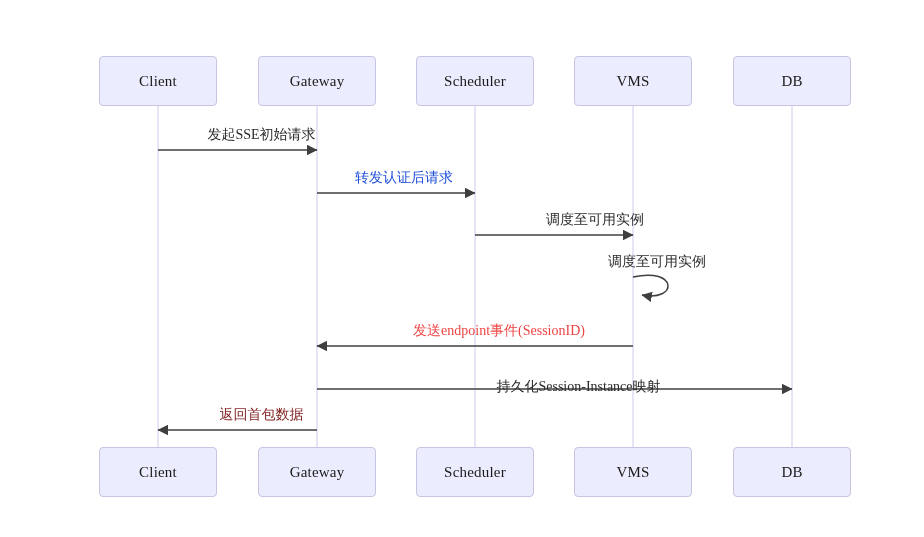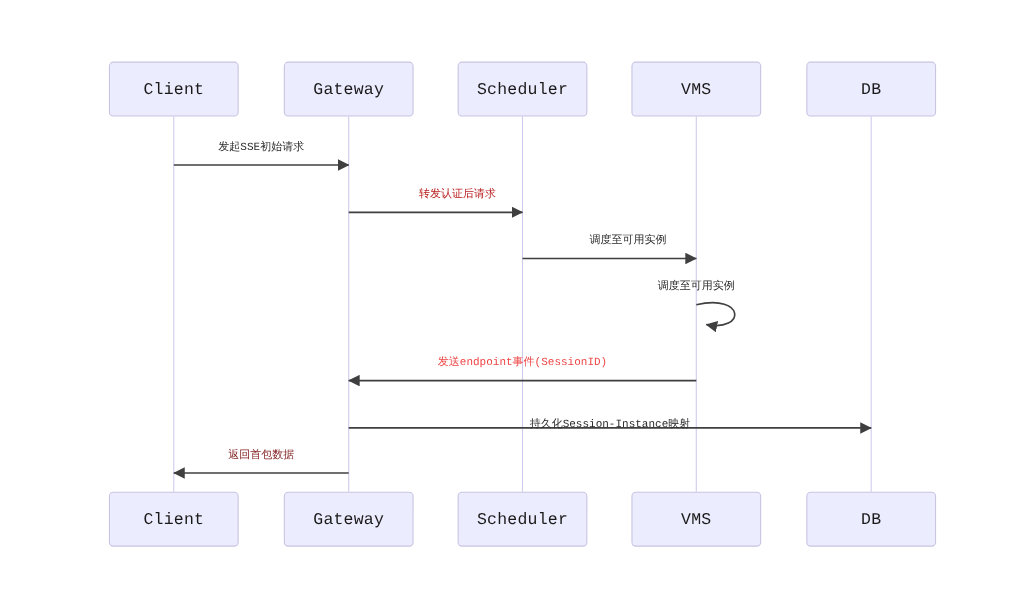--- a/index.html
+++ b/index.html
@@ -5,21 +5,21 @@
   html, body {
     margin: 0;
     padding: 0;
     background: #ffffff;
   }
   #stage {
     position: relative;
     width: 858px;
     height: 537px;
     overflow: hidden;
-    font-family: Liberation Mono, monospace;
+    font-family: Liberation Serif, serif;
   }
   #svg-layer {
     position: absolute;
     left: 0;
     top: 0;
     width: 924px;
     height: 537px;
   }
   .actor-box {
     position: absolute;
@@ -32,23 +32,24 @@
   }
   .actor-label {
     font-size: 15px;
     letter-spacing: 0.2px;
   }
   .msg-label {
     position: absolute;
     transform: translateX(-50%);
     height: 20px;
     line-height: 20px;
-    font-size: 10px;
+    font-size: 14px;
     white-space: nowrap;
     text-align: right;
+    margin-left: 24px;
   }
 </style>
 </head>
 <body>
 
 <div id="stage" style="background: rgb(255, 255, 255);">
   <svg id="svg-layer" viewBox="0 0 924 537" xmlns="http://www.w3.org/2000/svg">
     <defs>
       <marker id="arrowhead" viewBox="0 0 10 10" refX="9.5" refY="5" markerWidth="7" markerHeight="7" orient="auto-start-reverse">
         <path d="M 0 0 L 10 5 L 0 10 z" fill="#3f3f3f"></path>
@@ -98,20 +99,20 @@
       </div>
       <div class="actor-box" style="left: 733px; top: 56px; width: 118px; height: 50px; background: rgb(236, 236, 255); border-color: rgb(200, 196, 226);">
         <span class="actor-label" style="color: rgb(26, 26, 26);">DB</span>
       </div>
       <div class="actor-box" style="left: 733px; top: 447px; width: 118px; height: 50px; background: rgb(236, 236, 255); border-color: rgb(200, 196, 226);">
         <span class="actor-label" style="color: rgb(26, 26, 26);">DB</span>
       </div>
     </div>
   <div id="labels-layer">
       <div class="msg-label" style="left: 237.5px; top: 125px; color: rgb(43, 43, 43);">发起SSE初始请求</div>
-      <div class="msg-label" style="left: 416px; top: 168px; color: #b91c1c;">转发认证后请求</div>
+      <div class="msg-label" style="left: 380px; top: 168px; color: #1d4ed8;">转发认证后请求</div>
       <div class="msg-label" style="left: 571px; top: 210px; color: rgb(43, 43, 43);">调度至可用实例</div>
       <div class="msg-label" style="left: 633px; top: 252px; color: rgb(43, 43, 43);">调度至可用实例</div>
       <div class="msg-label" style="left: 475px; top: 321px; color: #ef4444;">发送endpoint事件(SessionID)</div>
       <div class="msg-label" style="left: 554.5px; top: 377px; color: rgb(43, 43, 43);">持久化Session-Instance映射</div>
       <div class="msg-label" style="left: 237.5px; top: 405px; color: #7f1d1d;">返回首包数据</div>
     </div>
 </div>
 
 </body></html>

